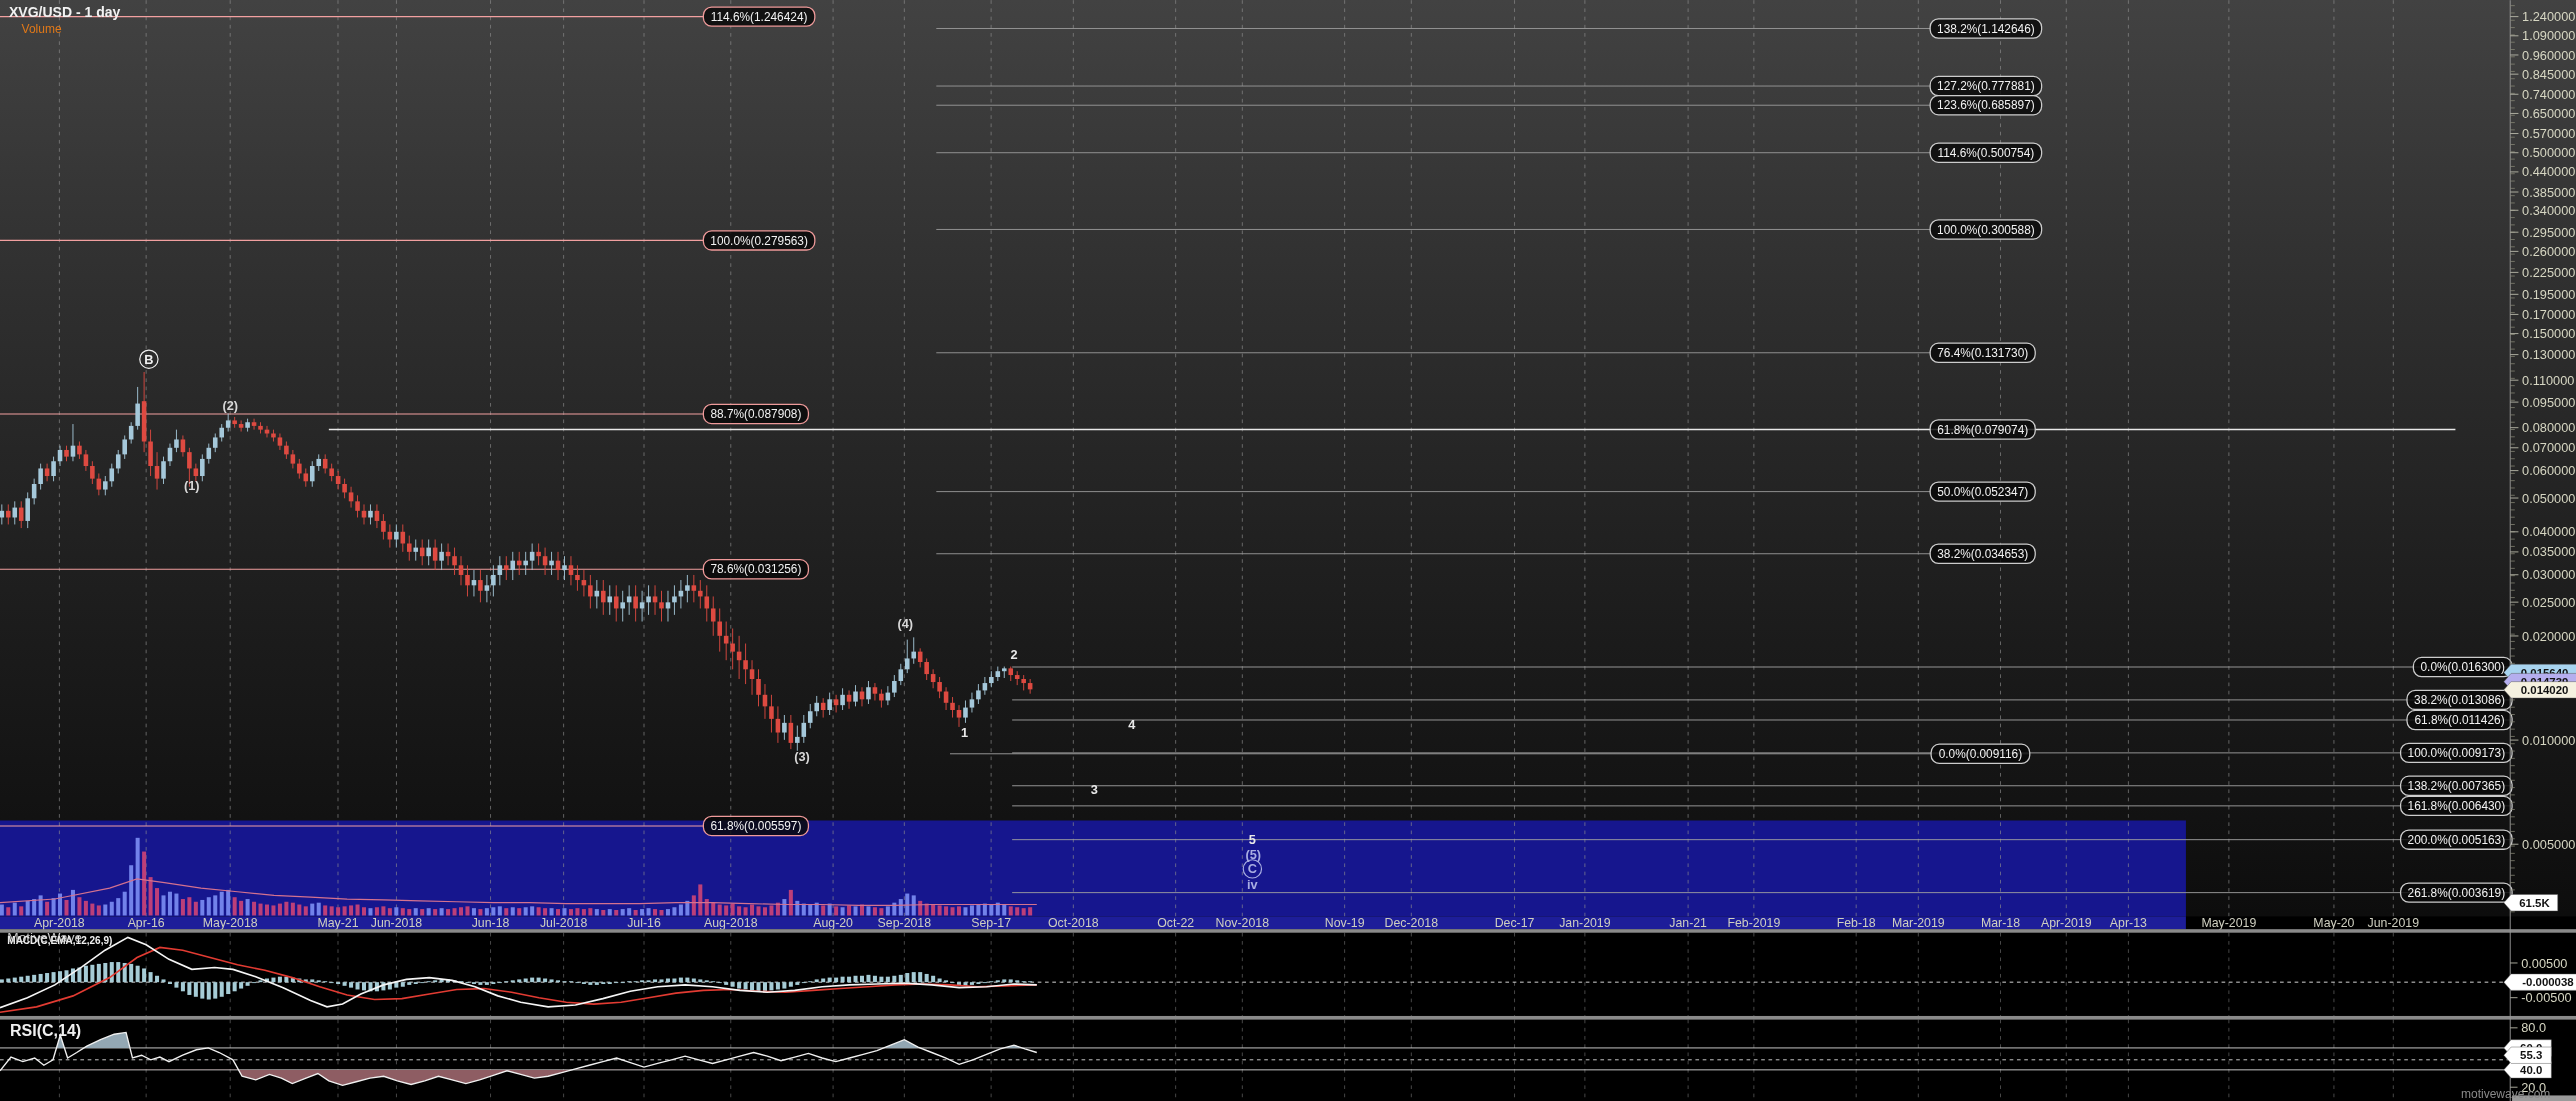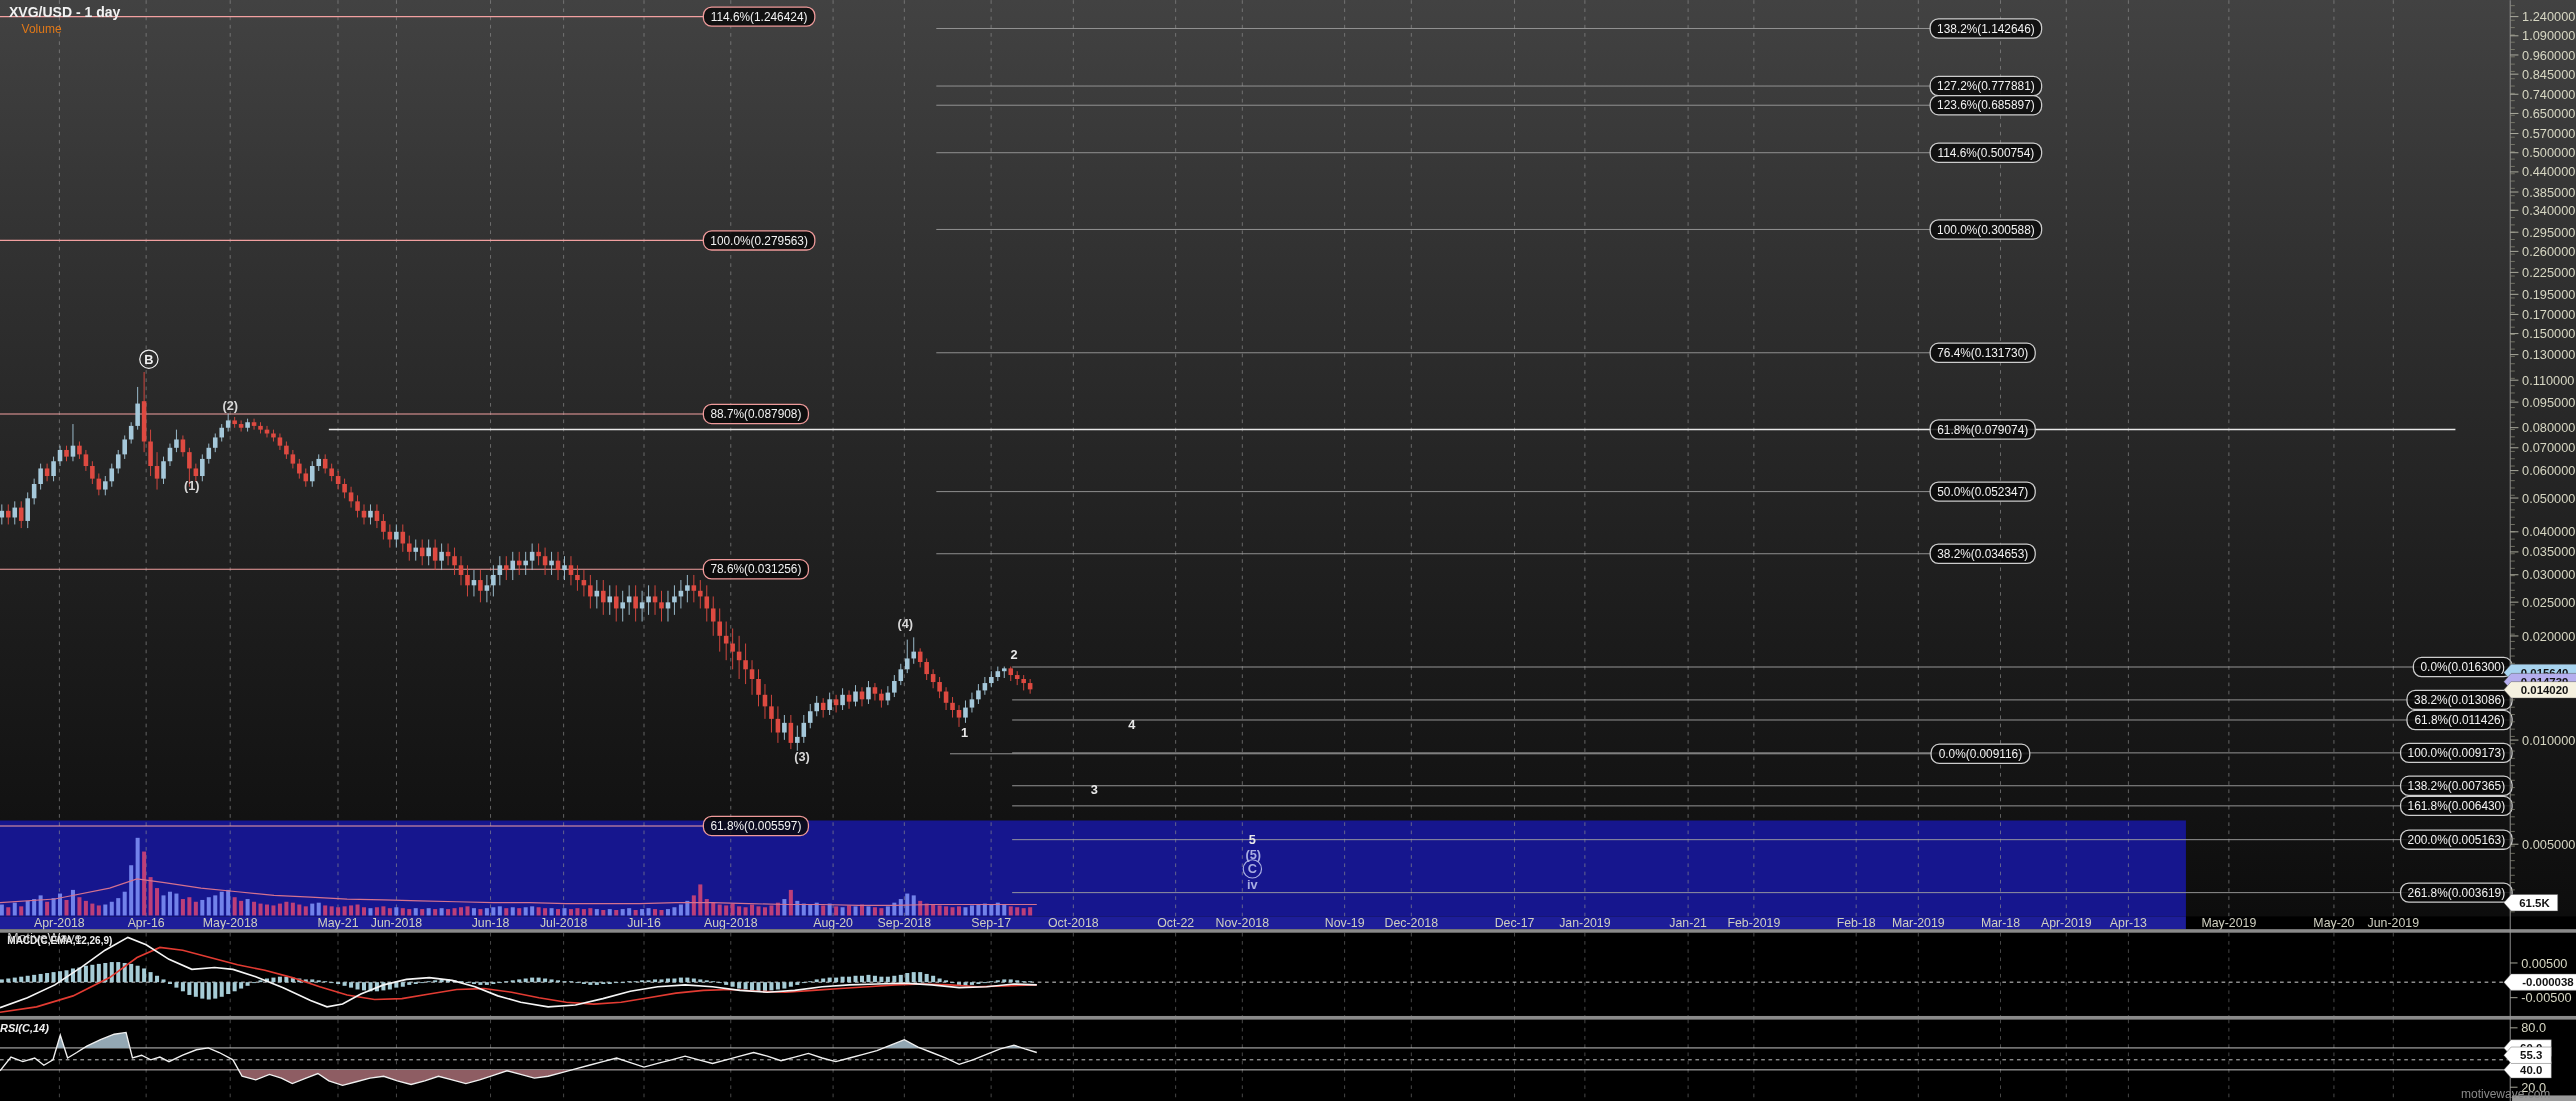--- a/index.html
+++ b/index.html
@@ -4,21 +4,21 @@
 <style>
   html,body{margin:0;padding:0;background:#000;}
   .app{position:relative;width:2576px;height:1102px;overflow:hidden;
        background:linear-gradient(180deg,#424242 0%,#303030 25%,#1d1d1d 55%,#0d0d0d 83%,#090909 100%);
        font-family:"Liberation Sans",sans-serif;}
   svg{position:absolute;left:0;top:0;}
   .overlay{position:absolute;z-index:5;white-space:nowrap;}
   .title{left:9px;top:3.7px;font-size:14px;font-weight:bold;color:#f2f2f2;}
   .vol-label{left:14.6px;top:22px;font-size:12px;color:#e07818;margin-left:7px;}
   .macd-label{left:7.3px;top:935px;font-size:10px;font-weight:bold;color:#f0f0f0;}
-  .rsi-label{left:0;top:1022px;font-size:11px;font-weight:bold;color:#f0f0f0;font-style:italic;}
+  .rsi-label{left:10px;top:1022px;font-size:16px;font-weight:bold;color:#f0f0f0;}
   .watermark{left:7.3px;top:930px;font-size:13.7px;color:#dcdcdc;opacity:.9;}
   .site-watermark{left:2461px;top:1087px;font-size:12px;color:#8a8a8a;text-align:right;}
 </style>
 </head>
 <body>
 
 <div class="app">
   <svg id="chart-svg" width="2576" height="1102" viewBox="0 0 2820 1206">
       <g>
         <rect x="0" y="898" width="2393" height="105" fill="#16168e"></rect>

